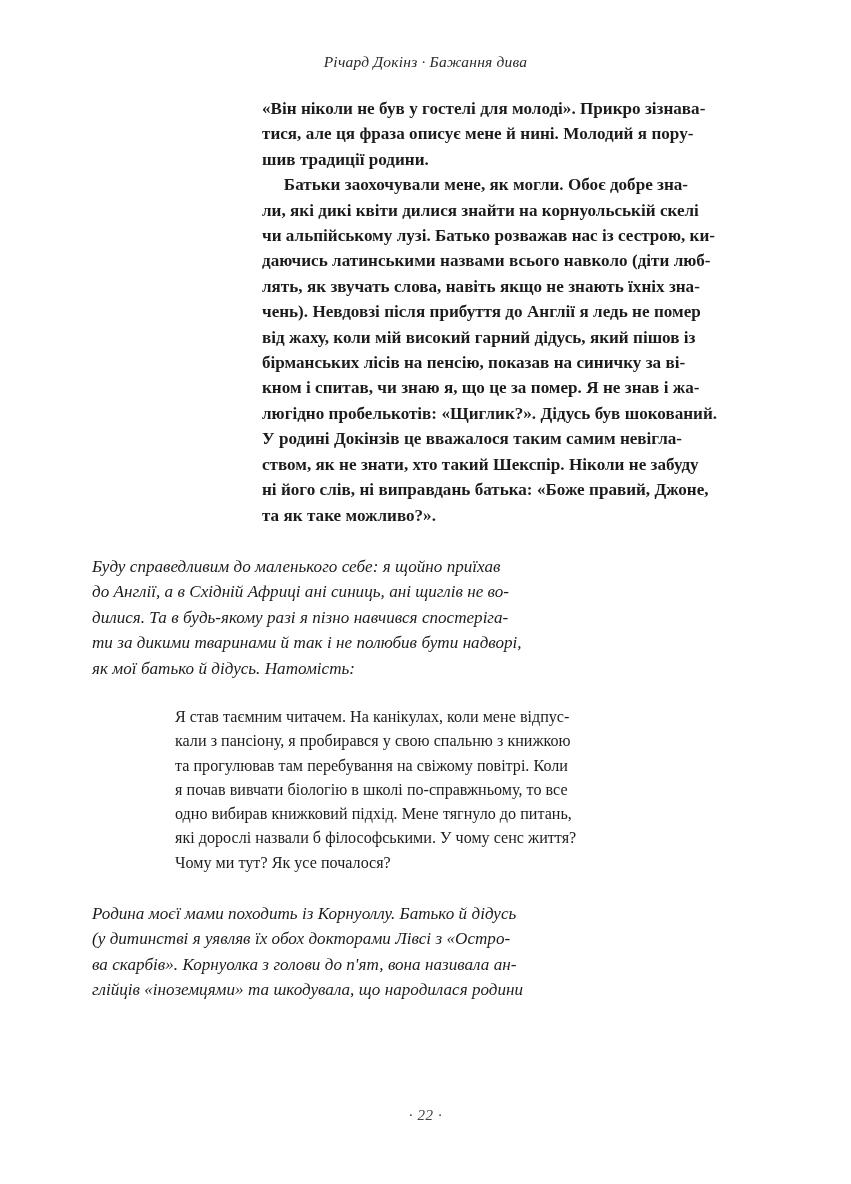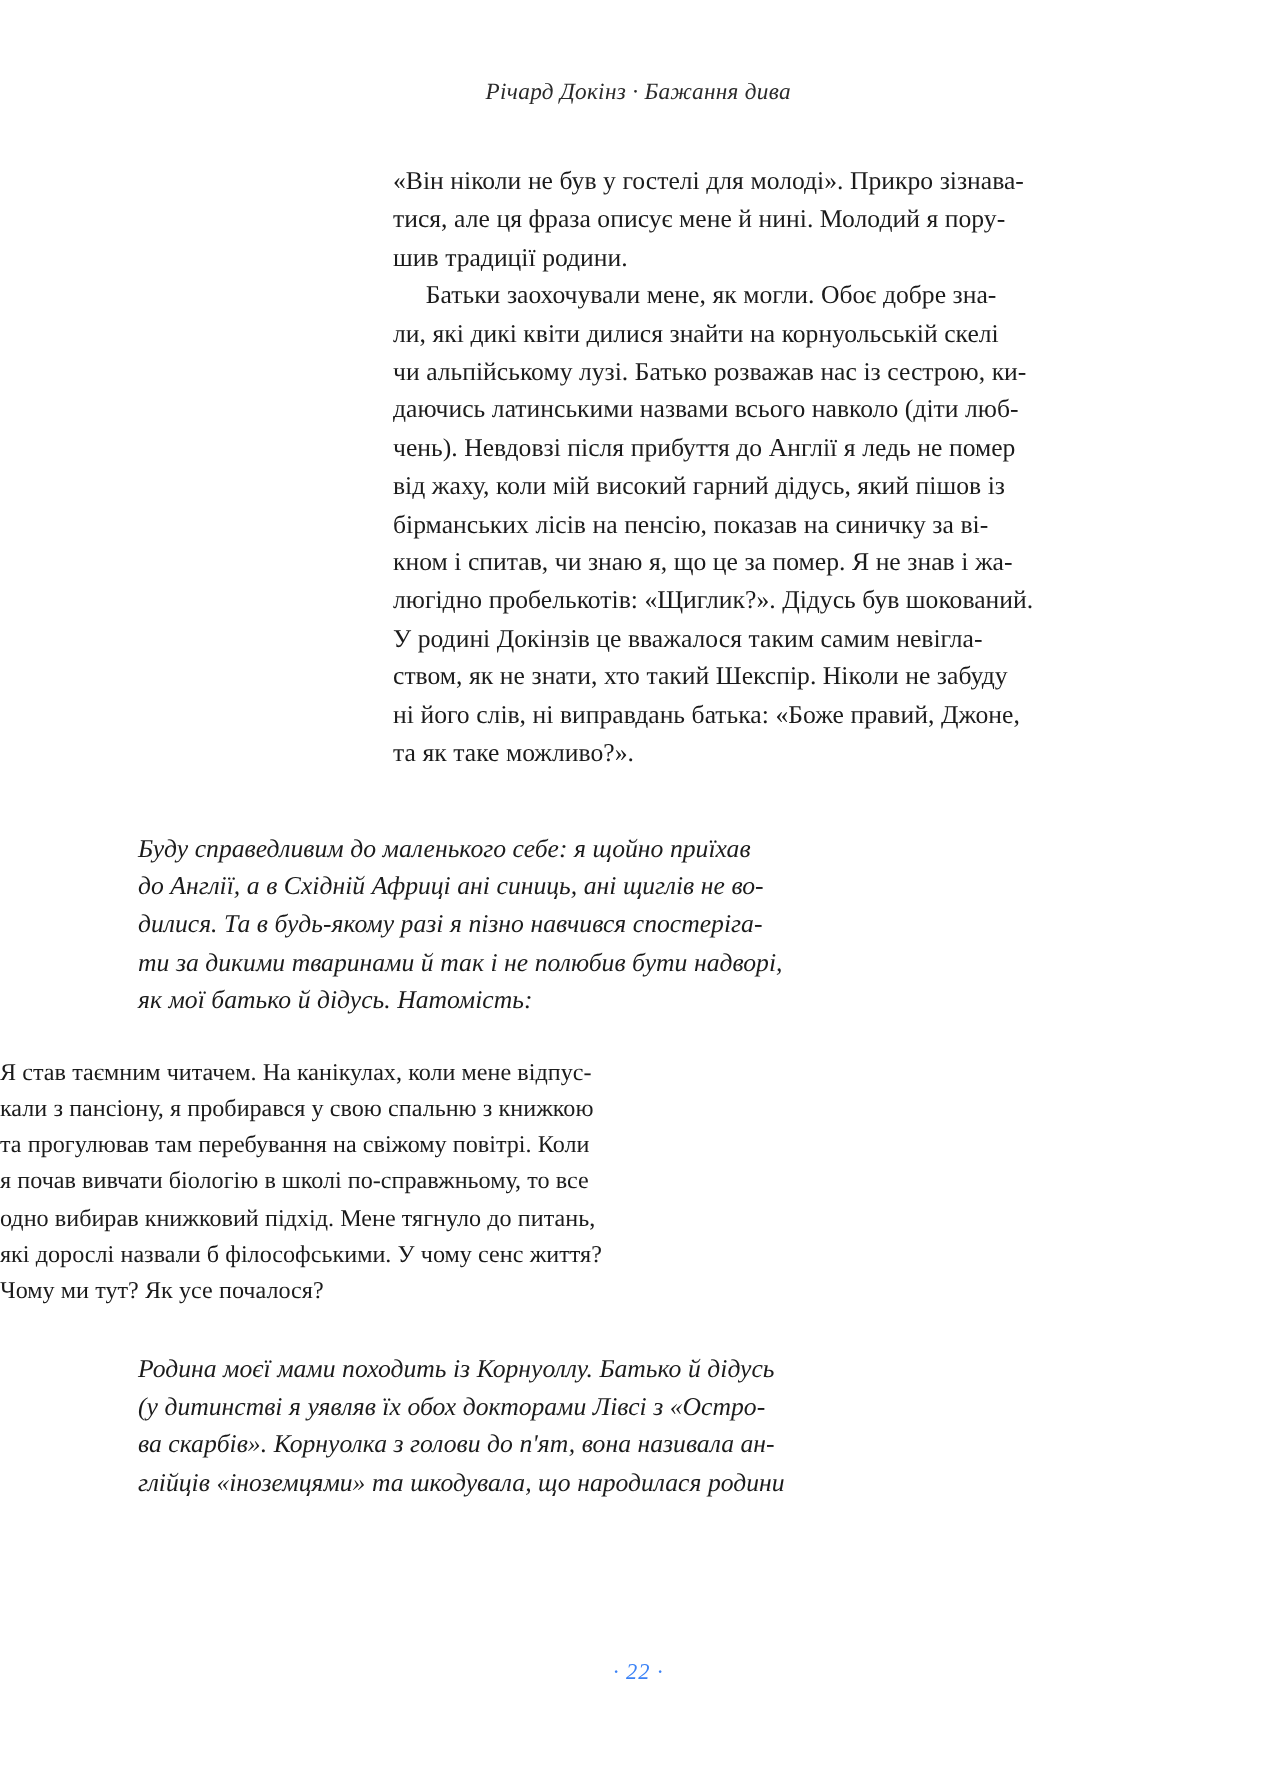--- a/index.html
+++ b/index.html
@@ -36,40 +36,42 @@
   
   .body-text {
     position: absolute;
     top: 96px;
     left: 0;
     width: 851px;
   }
 
   
   .block-narrow {
-    margin: 12px auto;
+    margin: 0 auto;
     width: 502px;      
     padding-left: 175px;
     box-sizing: content-box;
+    font-weight: bold;
   }
   .block-narrow > .lines {
     width: 502px;
   }
 
   
   .block-wide {
     padding-left: 92px;
     font-style: italic;
   }
   .block-wide > .lines {
     width: 556px;      
   }
 
   
   .block-quote {
+    padding-left: 175px;
   }
   .block-quote > .lines {
     width: 512px;
   }
 
   .lines {
     font-size: 17.1px;
     line-height: 25.4px;
     text-align: left;
     word-spacing: 0.1px;
@@ -87,21 +89,21 @@
 
   
   .folio {
     position: absolute;
     top: 1107px;
     left: 0;
     width: 851px;
     text-align: center;
     font-style: italic;
     font-size: 15px;
-    color: #3b82f6;
+    color: #404040;
     letter-spacing: 0.6px;
     white-space: pre;
   }
 </style>
 </head>
 <body>
 
 <div class="page">
 
   <div class="running-head">Річард Докінз · Бажання дива</div>
@@ -112,20 +114,21 @@
       <div class="lines">
         <span class="line">«Він ніколи не був у гостелі для молоді». Прикро зізнава-</span>
         <span class="line">тися, але ця фраза описує мене й нині. Молодий я пору-</span>
         <span class="line">шив традиції родини.</span>
       </div>
       <div class="lines">
         <span class="line">     Батьки заохочували мене, як могли. Обоє добре зна-</span>
         <span class="line">ли, які дикі квіти дилися знайти на корнуольській скелі</span>
         <span class="line">чи альпійському лузі. Батько розважав нас із сестрою, ки-</span>
         <span class="line">даючись латинськими назвами всього навколо (діти люб-</span>
+        <span class="line">лять, як звучать слова, навіть якщо не знають їхніх зна-</span>
         <span class="line">чень). Невдовзі після прибуття до Англії я ледь не помер</span>
         <span class="line">від жаху, коли мій високий гарний дідусь, який пішов із</span>
         <span class="line">бірманських лісів на пенсію, показав на синичку за ві-</span>
         <span class="line">кном і спитав, чи знаю я, що це за помер. Я не знав і жа-</span>
         <span class="line">люгідно пробелькотів: «Щиглик?». Дідусь був шокований.</span>
         <span class="line">У родині Докінзів це вважалося таким самим невігла-</span>
         <span class="line">ством, як не знати, хто такий Шекспір. Ніколи не забуду</span>
         <span class="line">ні його слів, ні виправдань батька: «Боже правий, Джоне,</span>
         <span class="line">та як таке можливо?».</span>
       </div>

